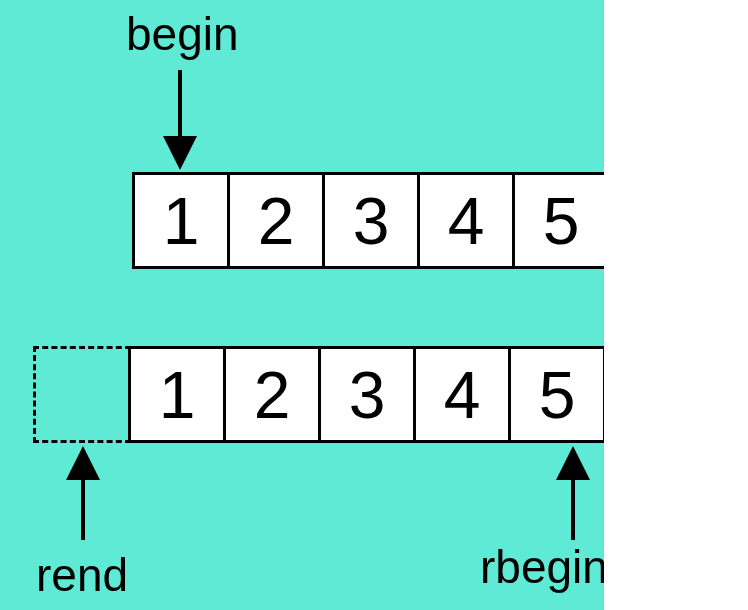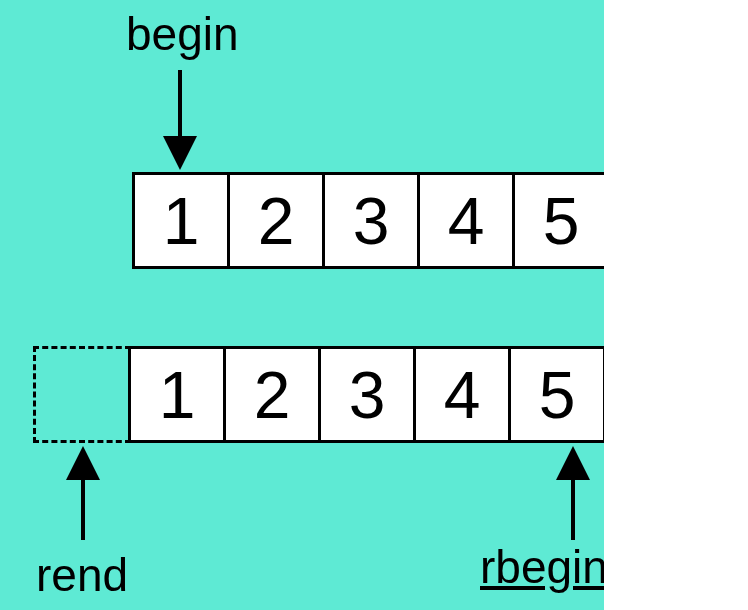--- a/index.html
+++ b/index.html
@@ -69,21 +69,21 @@
 </head>
 <body>
 
 <div id="stage">
 
   <div class="label" style="left:126px; top:8px;">begin</div>
 
 
   <div class="label" style="left:36px; top:541px;margin-top:8px;">rend</div>
 
-  <div class="label" style="left:480px; top:541px;text-decoration:underline;">rbegin</div>
+  <div class="label" style="left:480px; top:541px;">rbegin</div>
 
   <div class="array-row" style="left:132px; top:172px;">
     <div class="cell">1</div>
     <div class="cell">2</div>
     <div class="cell">3</div>
     <div class="cell">4</div>
     <div class="cell">5</div>
     <div class="cell ghost"></div>
   </div>
 

